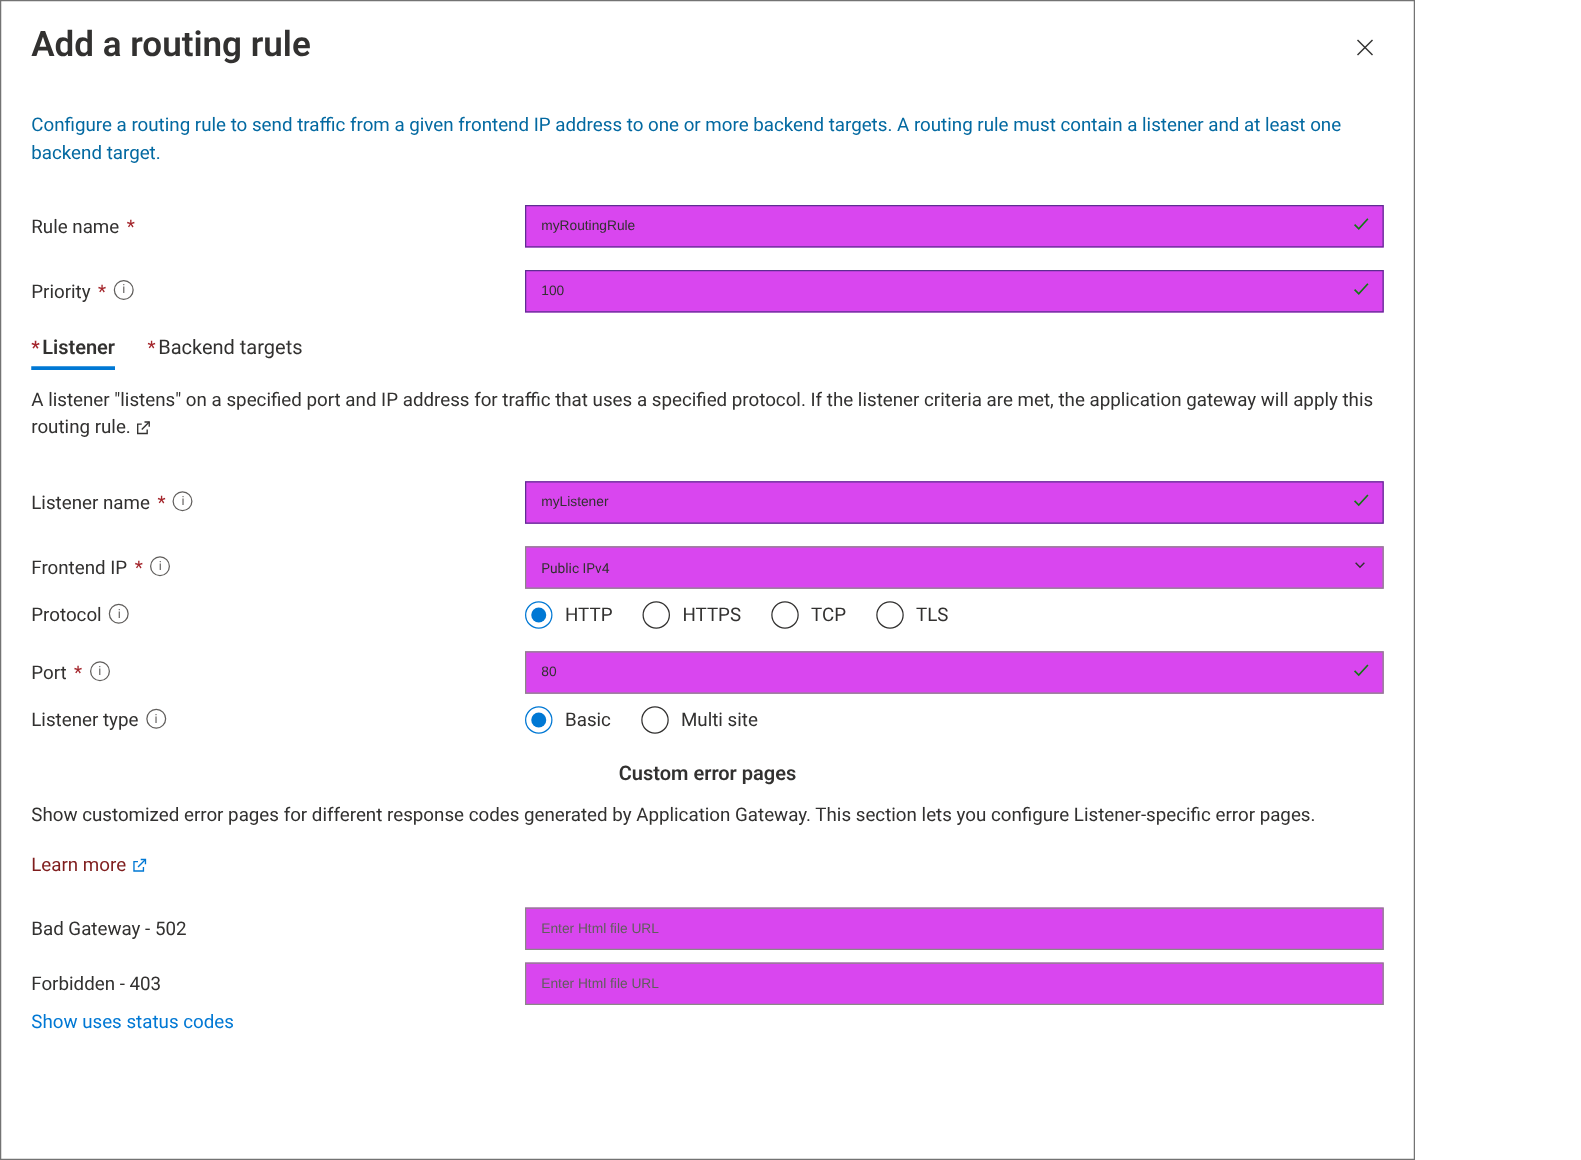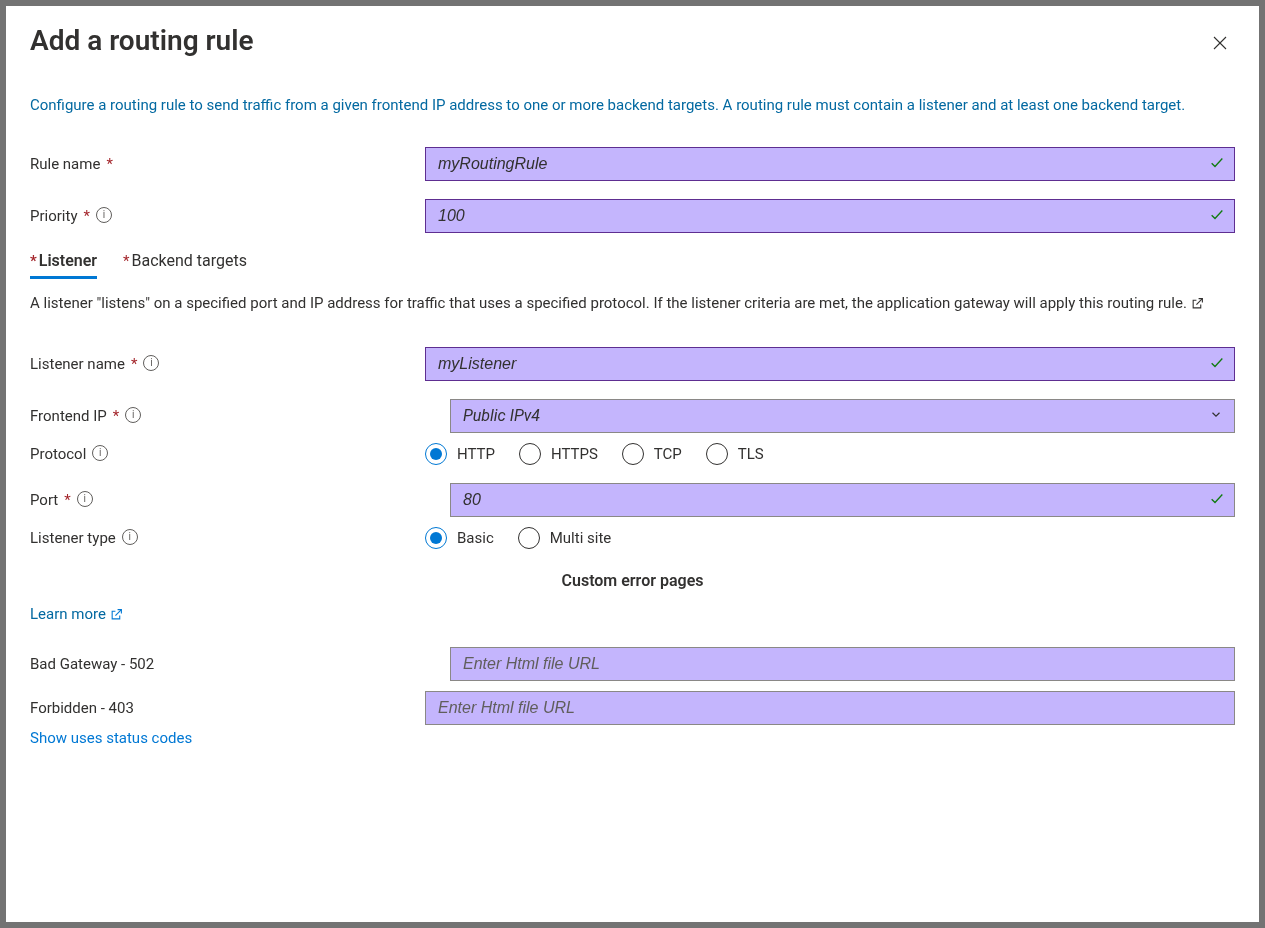--- a/index.html
+++ b/index.html
@@ -3,45 +3,44 @@
   <meta charset="utf-8">
   <style>
     * { box-sizing: border-box; margin: 0; padding: 0; }
     body {
       font-family: "Segoe UI", -apple-system, BlinkMacSystemFont, Roboto, "Helvetica Neue", sans-serif;
       font-size: 14px;
       color: #323130;
       background: #fff;
     }
     .panel {
-      border: 6px solid #737373;
-      width: 1265px;
+      border: 1px solid #737373;
+      width: 1132px;
       height: 928px;
       padding: 18px 24px 24px 24px;
       position: relative;
     }
     .header-row { display:flex; justify-content:space-between; align-items:flex-start;}
     h1 { font-size: 28px; font-weight:600; margin-bottom: 38px;}
     .close-btn { background:none; border:none; cursor:pointer; padding:6px; margin-top:4px;}
     .close-btn svg { width:18px; height:18px; }
     .intro { font-size:15px; color:#0369a1; margin-bottom:30px; line-height:1.45; }
     .form-row { display:flex; align-items:center; margin-bottom:18px;}
     .label-col { width: 395px; font-size:15px; display:flex; gap:6px;}
     .req { color:#a4262c; }
     .info-ic { display:inline-flex; align-items:center; justify-content:center; width:16px; height:16px; border:1px solid #605e5c; border-radius:50%; font-size:10px; color:#605e5c; font-style:normal;}
     .field-col { flex:1; position:relative; }
     .text-input, .select-input {
       width:100%;
       height:34px;
       border:1px solid #8a8886;
       padding: 4px 36px 4px 12px;
-      font-size:16px;
+      font-size:11px;
       color:#323130;
-      background:#c4b5fd;
-      font-style:italic;
+      background:#d946ef;
     }
     .text-input.valid { border-color:#5e2e91; }
     .text-input::placeholder { color:#605e5c; }
     .check-ic { position:absolute; right:10px; top:50%; transform:translateY(-50%); pointer-events:none;}
     .check-ic svg { width:16px; height:16px; }
     .select-wrap { position:relative; }
     .select-wrap .chev { position:absolute; right:12px; top:50%; transform:translateY(-50%); pointer-events:none;}
     .select-wrap .chev svg { width:14px; height:14px; }
     .tabs { display:flex; gap:26px; margin-top:12px; margin-bottom:4px; border-bottom: none;}
     .tab { padding-bottom:6px; font-size:16px; cursor:pointer; display:flex; align-items:baseline; gap:2px;}
@@ -51,24 +50,24 @@
     .ext-ic { display:inline-flex; vertical-align:middle; }
     .ext-ic svg { width:13px; height:13px; }
     .radio-row { display:flex; align-items:center; gap:24px; }
     .radio-item { display:flex; align-items:center; gap:10px; font-size:15px; cursor:pointer;}
     .radio-outer { width:22px; height:22px; border:1px solid #323130; border-radius:50%; display:flex; align-items:center; justify-content:center; background:#fff;}
     .radio-item.sel .radio-outer { border-color:#0078d4; }
     .radio-inner { width:12px; height:12px; background:#0078d4; border-radius:50%; display:none;}
     .radio-item.sel .radio-inner { display:block; }
     .section-h { font-size:16px; font-weight:600; margin-top:22px; margin-bottom:14px;text-align:center;}
     .section-desc { font-size:15px; line-height:1.45; margin-bottom:22px;}
-    .link { color:#0369a1; text-decoration:none; cursor:pointer;}
+    .link { color:#7f1d1d; text-decoration:none; cursor:pointer;margin-top:18px;}
     .link-inline { display:inline-flex; align-items:center; gap:4px;}
     .show-more { color:#0078d4; font-size:15px; cursor:pointer; margin-top:2px;}
-    .tight { margin-bottom:10px;gap:25px;}
+    .tight { margin-bottom:10px;}
   </style>
 </head>
 <body>
 
 <div class="panel">
   <div class="header-row">
     <h1>Add a routing rule</h1>
     <button class="close-btn">
       <span>
         <svg viewBox="0 0 24 24" stroke="#323130" stroke-width="1.5" fill="none">
@@ -229,20 +228,21 @@
         <div class="radio-item">
           <span class="radio-outer"></span>
           <span>Multi site</span>
         </div>
       </div>
     </div>
   </div>
 
   <div class="section-h">Custom error pages</div>
   <p class="section-desc">
+    <span>Show customized error pages for different response codes generated by Application Gateway. This section lets you configure Listener-specific error pages.  </span>
     <a class="link link-inline">
       <span>Learn more</span>
       <span class="ext-ic">
         <svg viewBox="0 0 24 24" fill="none" stroke="#0078d4" stroke-width="2">
             <path d="M14 3h7v7"></path>
             <path d="M10 14L21 3"></path>
             <path d="M18 14v6H4V6h6"></path>
           </svg>
       </span>
     </a>

